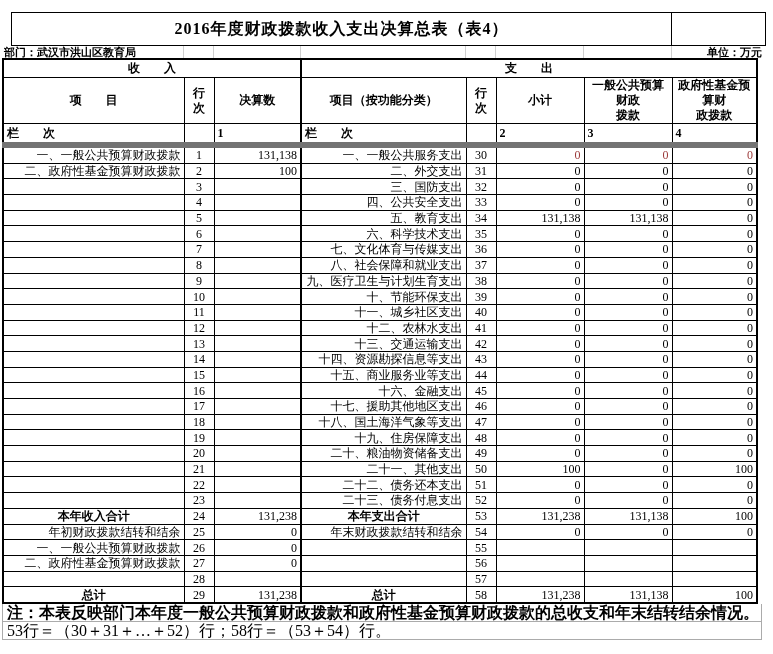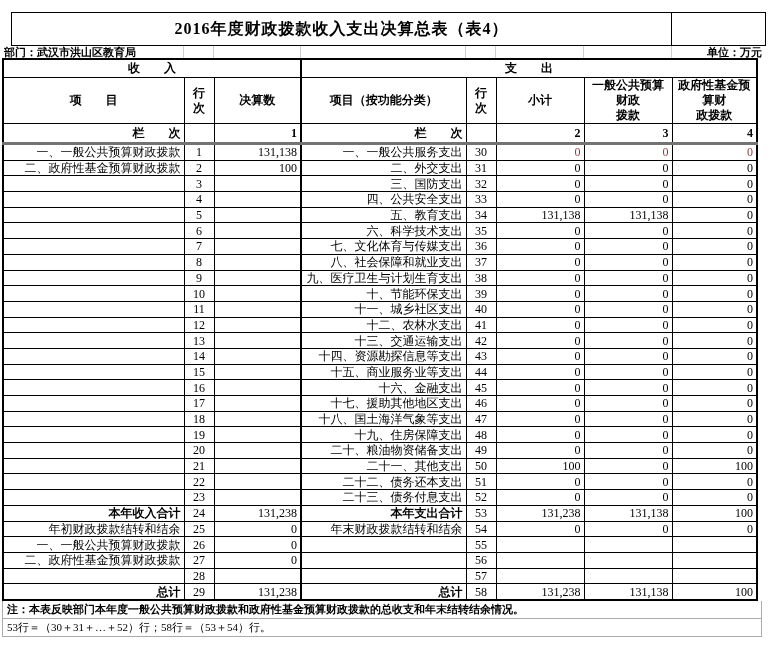--- a/index.html
+++ b/index.html
@@ -24,32 +24,32 @@
               linear-gradient(#cfcfcf,#cfcfcf) 581px 0/1px 100% no-repeat,
               linear-gradient(#cfcfcf,#cfcfcf) 669px 0/1px 100% no-repeat;}
   .meta-row .dept{padding-left:2px;}
   .meta-row .unit{padding-right:4px;}
 
   
   table.sheet{border-collapse:collapse;table-layout:fixed;width:684px;margin-left:2px;border:2px solid #000;}
   table.sheet td{border:1px solid #000;font-size:12px;padding:0 3px;overflow:hidden;white-space:nowrap;}
   tr.hdr1 td{height:13px;font-weight:bold;text-align:center;}
   tr.hdr2 td{height:44px;font-weight:bold;text-align:center;white-space:pre-line;line-height:1.25;}
-  tr.lanci td{height:18px;font-weight:bold;text-align:right;border-bottom:3px solid #737373;}
+  tr.lanci td{height:18px;font-weight:bold;text-align:left;border-bottom:6px solid #737373;}
   #body-rows td{height:14.7px;line-height:14px;}
   .c-item{text-align:right;}
   .c-line{text-align:center;padding:0 !important;}
   .c-num{text-align:right;}
   .sec-div{border-left:2px solid #000 !important;}
-  .bc{text-align:right;font-weight:bold;}
+  .bc{text-align:center;font-weight:bold;}
   .red{color:#9c3a3a;}
 
   
   .note{width:754px;margin-left:2px;height:17px;line-height:17px;border:1px solid #ababab;border-top:none;
-        font-size:11px;padding-left:4px;overflow:hidden;white-space:nowrap;}
+        font-size:16px;padding-left:4px;overflow:hidden;white-space:nowrap;}
   .note.first{font-weight:bold;}
 </style>
 </head>
 <body>
 
 <div class="page">
 
   <div class="title-row">
     <div class="title-box">2016年度财政拨款收入支出决算总表（表4）</div>
     <div class="title-side"></div>

